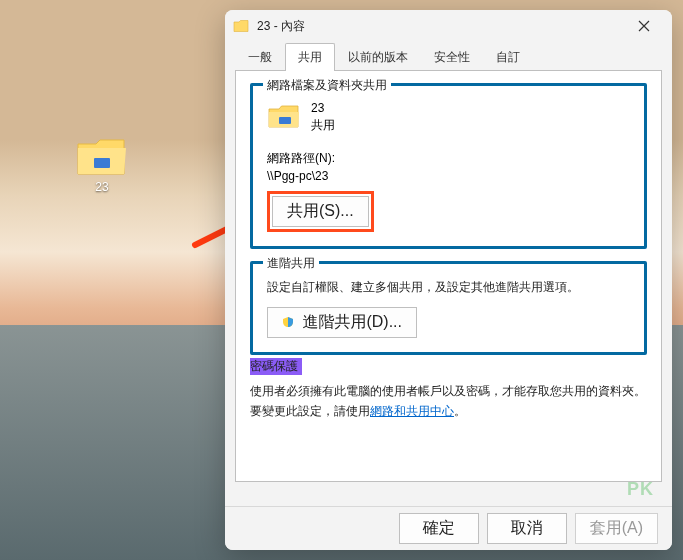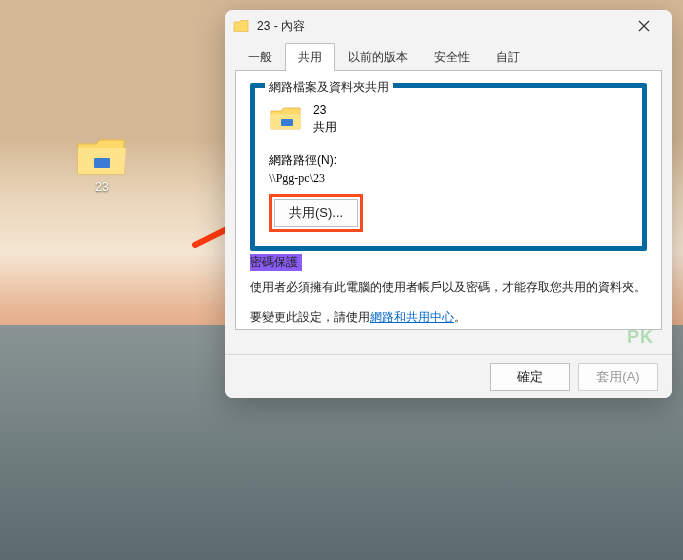--- a/index.html
+++ b/index.html
@@ -44,21 +44,21 @@
   width: 70px;
   height: 40px;
   pointer-events: none;
 }
 
 .dialog {
   position: absolute;
   left: 225px;
   top: 10px;
   width: 447px;
-  height: 388px;
+  height: 540px;
   background: #f3f3f3;
   border-radius: 8px;
   box-shadow: 0 8px 30px rgba(0,0,0,.25);
   overflow: hidden;
   display: flex;
   flex-direction: column;
 }
 .titlebar {
   height: 32px;
   display: flex;
@@ -97,47 +97,47 @@
 .tab-content {
   flex: 1;
   background: #fff;
   border: 1px solid #bfbfbf;
   margin: 0 10px;
   padding: 12px 14px;
   overflow: auto;
 }
 
 .groupbox {
-  border: 5px solid #0369a1;
+  border: 3px solid #0369a1;
   border-radius: 2px;
   padding: 14px 14px 14px 14px;
   margin-bottom: 12px;
   position: relative;
 }
 .groupbox-title {
   position: absolute;
   top: -9px;
   left: 10px;
   background: #fff;
   padding: 0 4px;
   font-size: 12px;
   color: #222;
 }
 .share-row { display: flex; align-items: center; margin-bottom: 10px; }
 .share-row .folder-icon-med { width: 34px; height: 28px; margin-right: 10px; }
 .share-info { line-height: 1.4; }
 .pathlabel { margin-top: 16px; }
-.pathvalue { margin: 2px 0 8px 0; font-family: Liberation Serif, serif; }
+.pathvalue { margin: 2px 0 8px 0; }
 
 .btn {
   display: inline-block;
   background: #fdfdfd;
   border: 1px solid #bfbfbf;
   padding: 4px 14px;
-  font-size: 13px;
+  font-size: 16px;
   color: #222;
   min-width: 80px;
   text-align: center;
 }
 .btn.disabled { color: #999; border-color: #d0d0d0; }
 .btn-wide { min-width: 130px; }
 
 .highlight-box {
   display: inline-block;
   border: 3px solid #ff4a1c;
@@ -232,32 +232,46 @@
           <div>共用</div>
         </div>
       </div>
       <div class="pathlabel">網路路徑(N):</div>
       <div class="pathvalue">\\Pgg-pc\23</div>
       <span class="highlight-box">
         <span class="btn">共用(S)...</span>
       </span>
     </div>
 
+    <div class="groupbox">
+      <div class="groupbox-title">進階共用</div>
+      <div class="advanced-desc">設定自訂權限、建立多個共用，及設定其他進階共用選項。</div>
+      <span class="btn btn-wide">
+        <span class="shield-icon">
+          <svg width="12" height="12" viewBox="0 0 12 12">
+            <path d="M6 1 L11 3 L11 6 C11 9 8.5 11 6 11 C3.5 11 1 9 1 6 L1 3 Z" fill="#ffd23f"></path>
+            <path d="M6 1 L11 3 L11 6 C11 9 8.5 11 6 11 Z" fill="#3a9bde"></path>
+          </svg>
+        </span>
+        <span>進階共用(D)...</span>
+      </span>
+    </div>
 
     <div class="groupbox" style="border:none;padding-left:0;padding-right:0">
       <div class="groupbox-title" style="left:0;padding-left:0;background:#8b5cf6">密碼保護</div>
       <div class="pw-text">
         <div>使用者必須擁有此電腦的使用者帳戶以及密碼，才能存取您共用的資料夾。</div>
-        <div style="margin-top:10px">
+        <div style="">
           <span>要變更此設定，請使用</span><span class="link">網路和共用中心</span><span>。</span>
         </div>
       </div>
     </div>
 
   </div>
 
   <div class="watermark">PK</div>
 
   <div class="footer">
     <span class="btn">確定</span>
+    <span class="btn">取消</span>
     <span class="btn disabled">套用(A)</span>
   </div>
 </div>
 
 </body></html>

